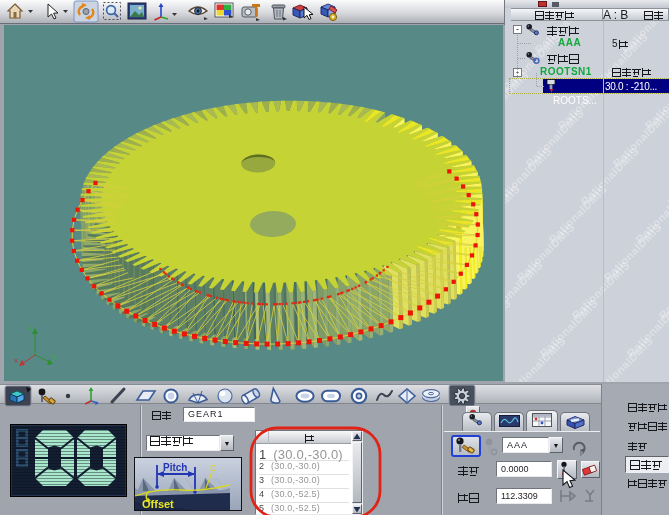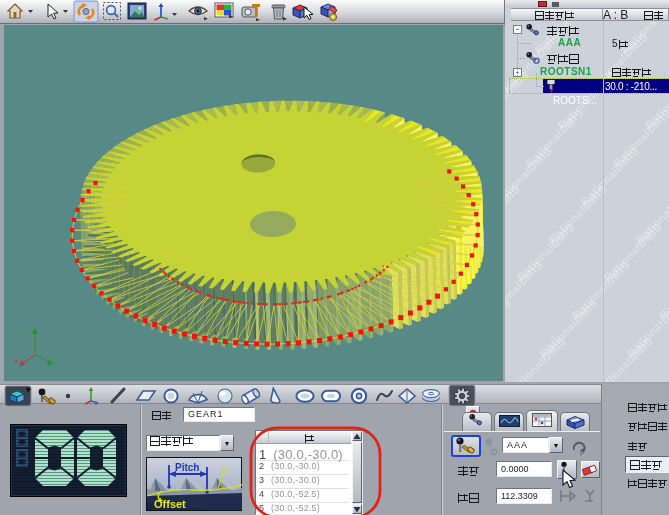--- a/index.html
+++ b/index.html
@@ -972,21 +972,21 @@
 <div class="abs" style="left:152px;top:410px"><i class="cj a " style="width:9px;height:9px;margin-right:1px;"></i><i class="cj b " style="width:9px;height:9px;margin-right:1px;"></i></div>
 <div class="fld" style="left:183px;top:407px;width:72px;height:15px;line-height:13px;letter-spacing:1px">GEAR1</div>
 
 <div class="fld" style="left:146px;top:435px;width:74px;height:16px;line-height:14px;padding-left:3px"><i class="cj a " style="width:10px;height:10px;margin-right:1px;"></i><i class="cj b " style="width:10px;height:10px;margin-right:1px;"></i><i class="cj c " style="width:10px;height:10px;margin-right:1px;"></i><i class="cj d " style="width:10px;height:10px;margin-right:1px;"></i></div>
 <div class="btn" style="left:220px;top:435px;width:14px;height:16px;font-size:7px;text-align:center;line-height:15px;color:#15151d">▼</div>
 <div class="btn" style="left:466px;top:406px;width:14px;height:14px"></div>
 <svg class="abs" style="left:468px;top:408px" width="11" height="11">
     <circle cx="5" cy="5" r="3.2" fill="#b03030"></circle>
     <rect x="2" y="7" width="7" height="2.4" fill="#404a58"></rect>
   </svg>
-<div class="abs" style="left:146px;top:457px;width:96px;height:54px;border:1px solid #101018;
+<div class="abs" style="left:134px;top:457px;width:108px;height:54px;border:1px solid #101018;
      background:linear-gradient(#cad2e0,#9aa4b8)">
      <svg class="abs" style="left:0px;top:0px" width="95" height="52" viewBox="0 0 95 52">
       <path d="M0,40 L0,30 L3,32 L8,20 L20,20 L27,33 L33,33 L39,20 L51,20 L58,33 L64,33 L70,20 L82,20 L88,32 L95,30 L95,40 Z" fill="#8a96ac"></path>
       <path d="M8,20 L20,20 L27,33 L21,33 Z M39,20 L51,20 L58,33 L52,33 Z M70,20 L82,20 L88,32 L83,32 Z" fill="#b2bdce"></path>
       <path d="M8,20 L14,33 L8,33 Z M39,20 L45,33 L39,33 Z M70,20 L76,32 L70,32 Z" fill="#5a6880"></path>
       <path d="M0,38 L95,35 L95,52 L0,52 Z" fill="#202c4c"></path>
       <path d="M0,44 L60,52 L0,52 Z" fill="#1a2644"></path>
       <text x="28" y="13" font-size="10" font-weight="bold" fill="#2236b4" font-family="Liberation Sans">Pitch</text>
       <line x1="23" y1="16" x2="59" y2="16" stroke="#2236b4" stroke-width="1.8"></line>
       <path d="M22,16 l7,-3 v6 Z M60,16 l-7,-3 v6 Z" fill="#2236b4"></path>

